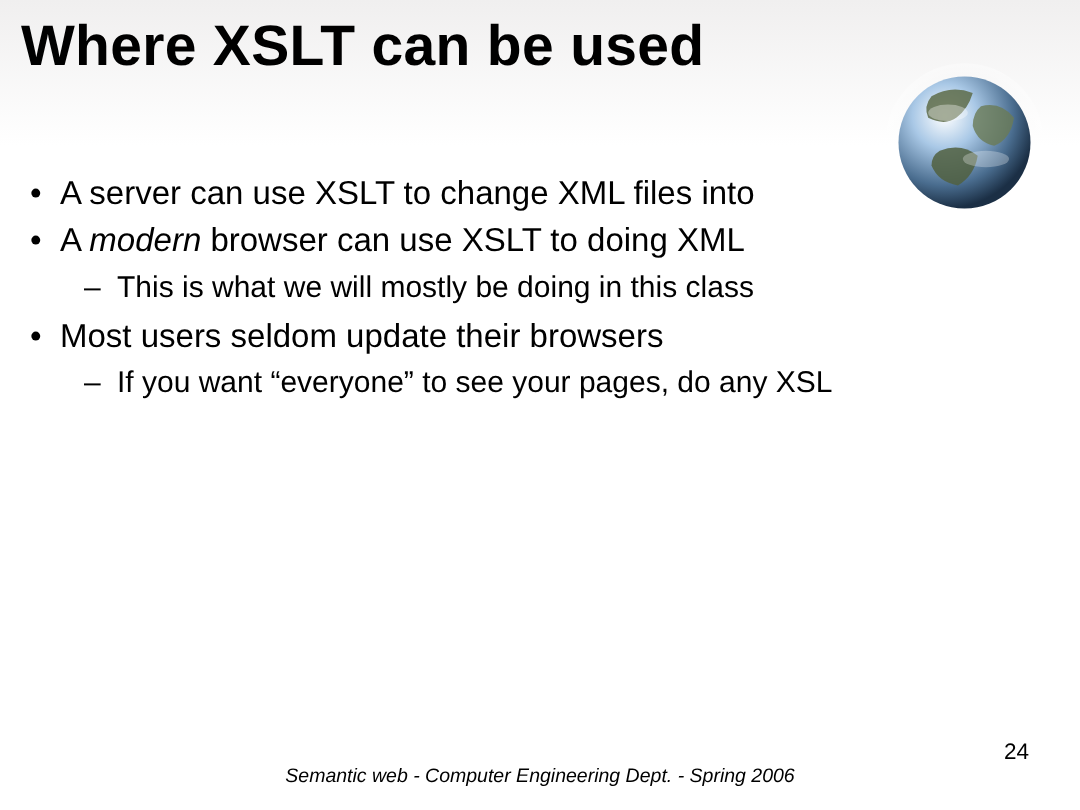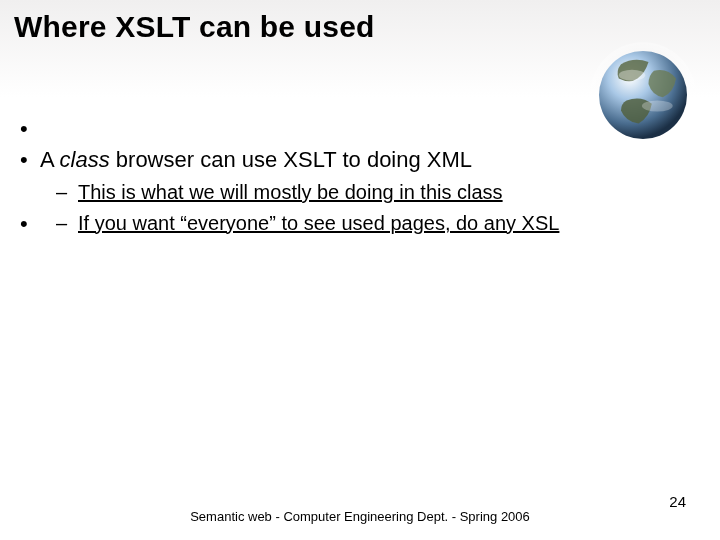--- a/index.html
+++ b/index.html
@@ -4,21 +4,21 @@
 <style>
   * { margin: 0; padding: 0; box-sizing: border-box; }
   html, body { width: 720px; height: 540px; overflow: hidden; }
   body {
     font-family: Arial, Helvetica, sans-serif;
     background: linear-gradient(to bottom, #f0efef 0%, #ffffff 18%, #ffffff 100%);
     position: relative;
     color: #000;
   }
   .title {
-    font-size: 30px;
+    font-size: 38px;
     font-weight: bold;
     padding: 10px 0 0 14px;
     letter-spacing: 0.2px;
   }
   .globe {
     position: absolute;
     top: 40px;
     right: 22px;
     width: 110px;
     height: 110px;
@@ -37,21 +37,21 @@
     position: relative;
     margin-bottom: 4px;
   }
   ul.top > li::before {
     content: "•";
     position: absolute;
     left: 6px;
     top: 0;
     font-size: 22px;
   }
-  ul.sub { list-style: none; margin-top: 6px; margin-bottom: 6px; text-decoration: underline; }
+  ul.sub { list-style: none; margin-top: 6px; margin-bottom: 6px; }
   ul.sub > li {
     font-size: 20px;
     padding-left: 38px;
     position: relative;
     line-height: 1.25;
   }
   ul.sub > li::before {
     content: "–";
     position: absolute;
     left: 16px;
@@ -65,20 +65,21 @@
     right: 0;
     font-size: 13px;
     color: #000;
   }
   .footer-text {
     position: absolute;
     left: 50%;
     transform: translateX(-50%);
     bottom: 0;
     white-space: nowrap;
+    font-style: italic;
   }
   .page-num {
     position: absolute;
     right: 34px;
     bottom: 14px;
     font-size: 15px;
   }
 </style>
 </head>
 <body>
@@ -103,34 +104,35 @@
   <path d="M30 22 Q42 15 55 20 Q52 30 45 35 Q38 40 28 35 Q25 28 30 22 Z" fill="#5d6b48" opacity="0.85"></path>
   <path d="M60 28 Q72 25 80 35 Q78 48 68 52 Q58 50 55 40 Q55 32 60 28 Z" fill="#6a7a55" opacity="0.8"></path>
   <path d="M35 55 Q48 50 58 58 Q56 70 46 76 Q34 74 30 64 Q30 58 35 55 Z" fill="#51603f" opacity="0.85"></path>
   <ellipse cx="40" cy="32" rx="12" ry="5" fill="#ffffff" opacity="0.35"></ellipse>
   <ellipse cx="63" cy="60" rx="14" ry="5" fill="#ffffff" opacity="0.28"></ellipse>
 </svg>
 
 <div class="content">
   <ul class="top">
     <li>
-      <br>
+      <span>A server can use XSLT to change XML files into</span><br>
     </li>
     <li>
-      <span>A </span><span class="em">class</span><span> browser can use XSLT to doing XML</span><br>
+      <span>A </span><span class="em">modern</span><span> browser can use XSLT to doing XML</span><br>
       <ul class="sub">
         <li>
           <span>This is what we will mostly be doing in this class</span>
         </li>
       </ul>
     </li>
     <li>
+      <span>Most users seldom update their browsers</span>
       <ul class="sub">
         <li>
-          <span>If you want “everyone” to see used pages, do any XSL</span><br>
+          <span>If you want “everyone” to see your pages, do any XSL</span><br>
         </li>
       </ul>
     </li>
   </ul>
 </div>
 
 <div class="footer">
   <div class="footer-text">Semantic web - Computer Engineering Dept. - Spring 2006</div>
   <div class="page-num">24</div>
 </div>

